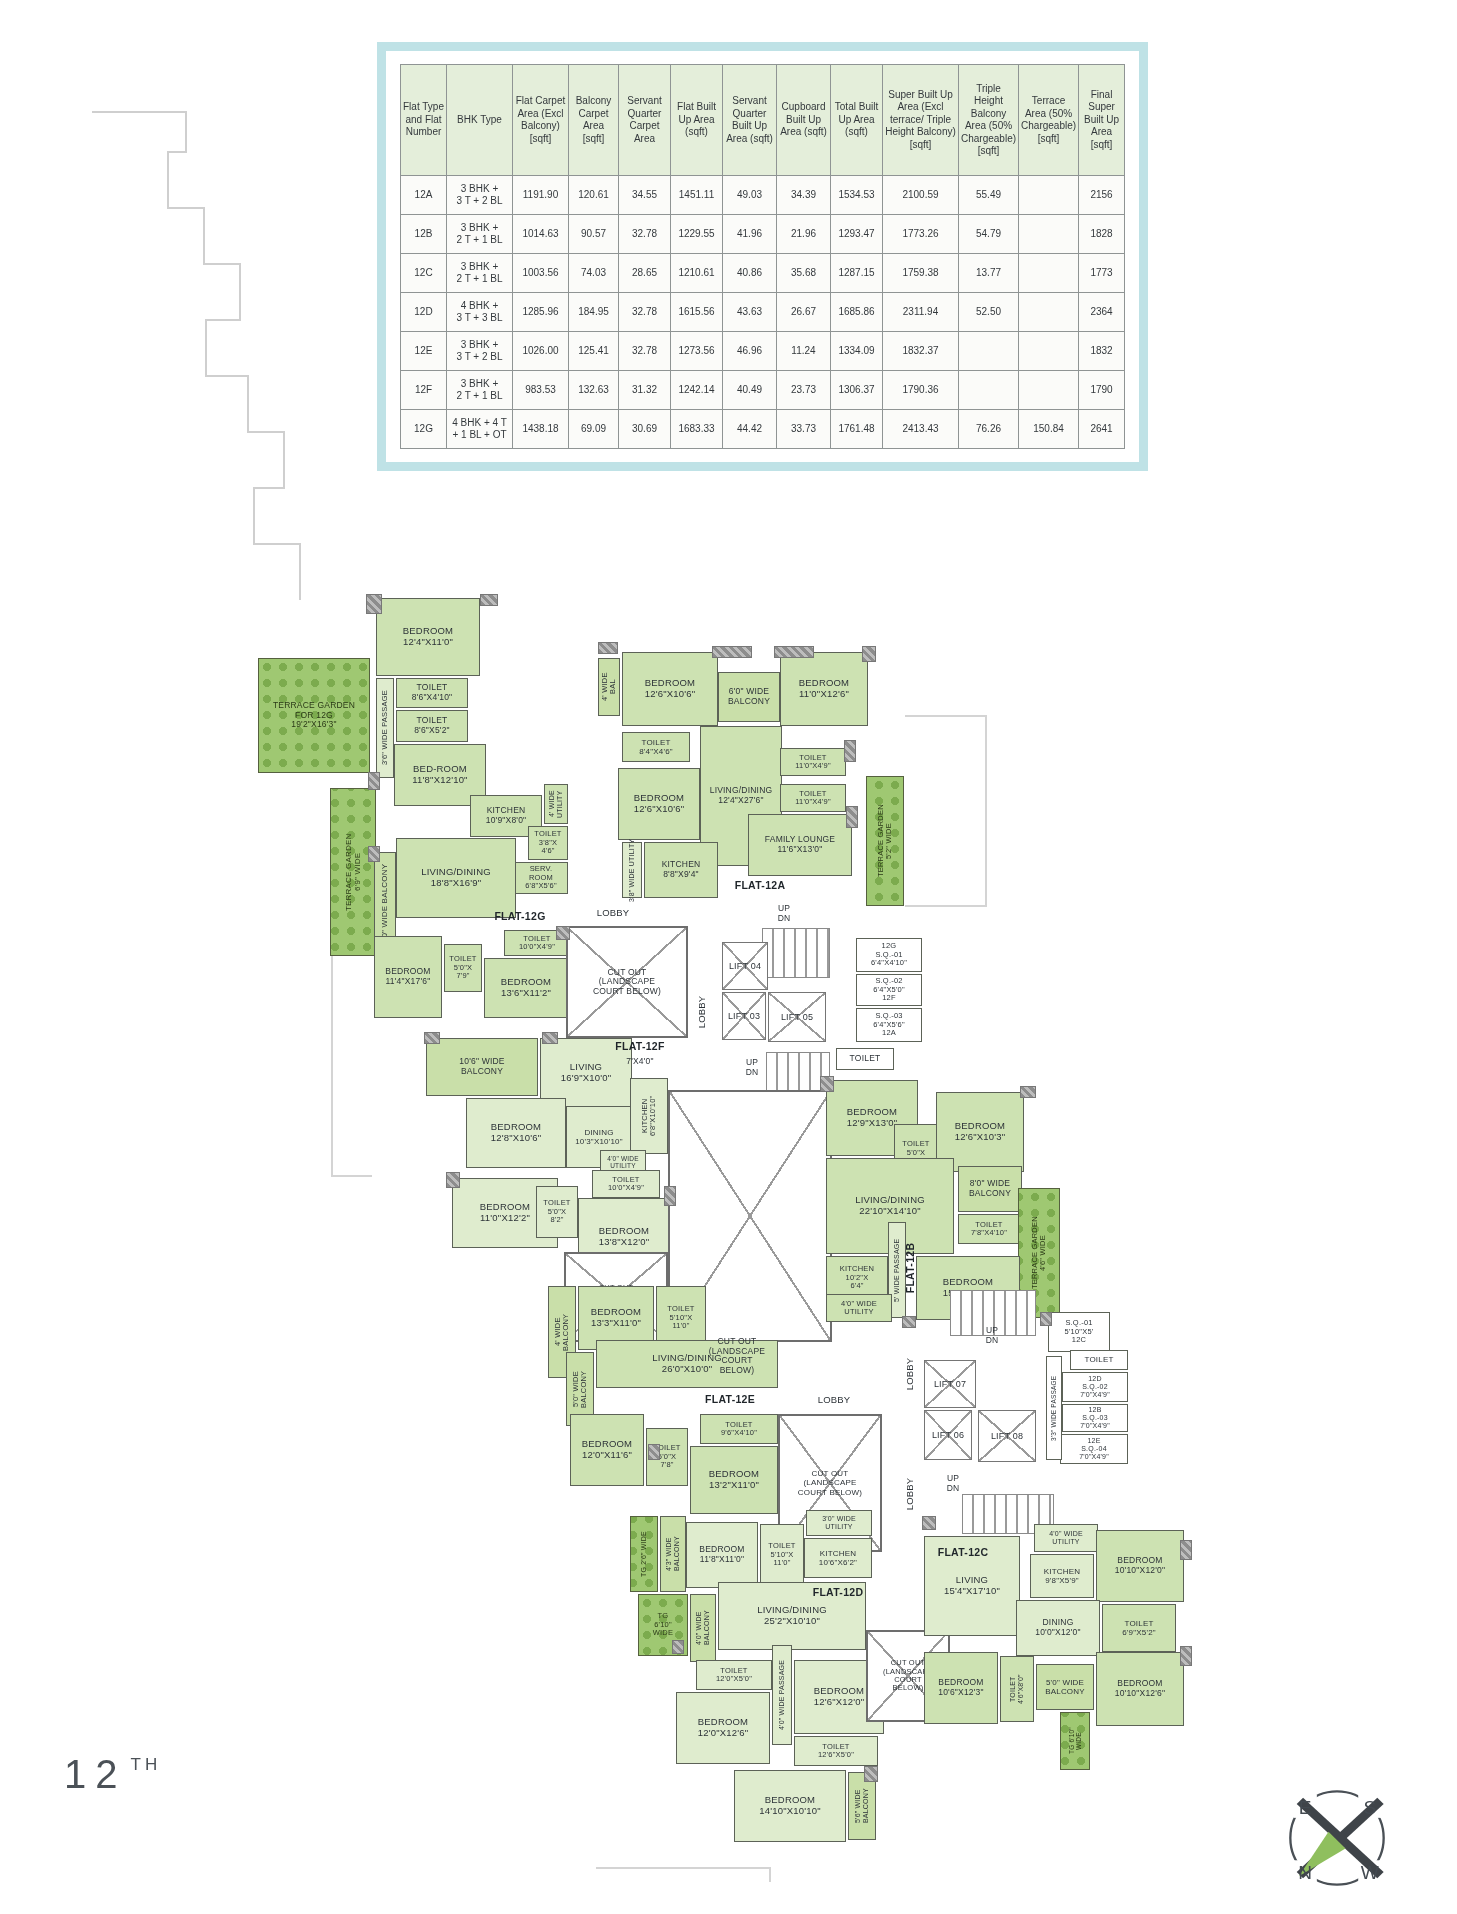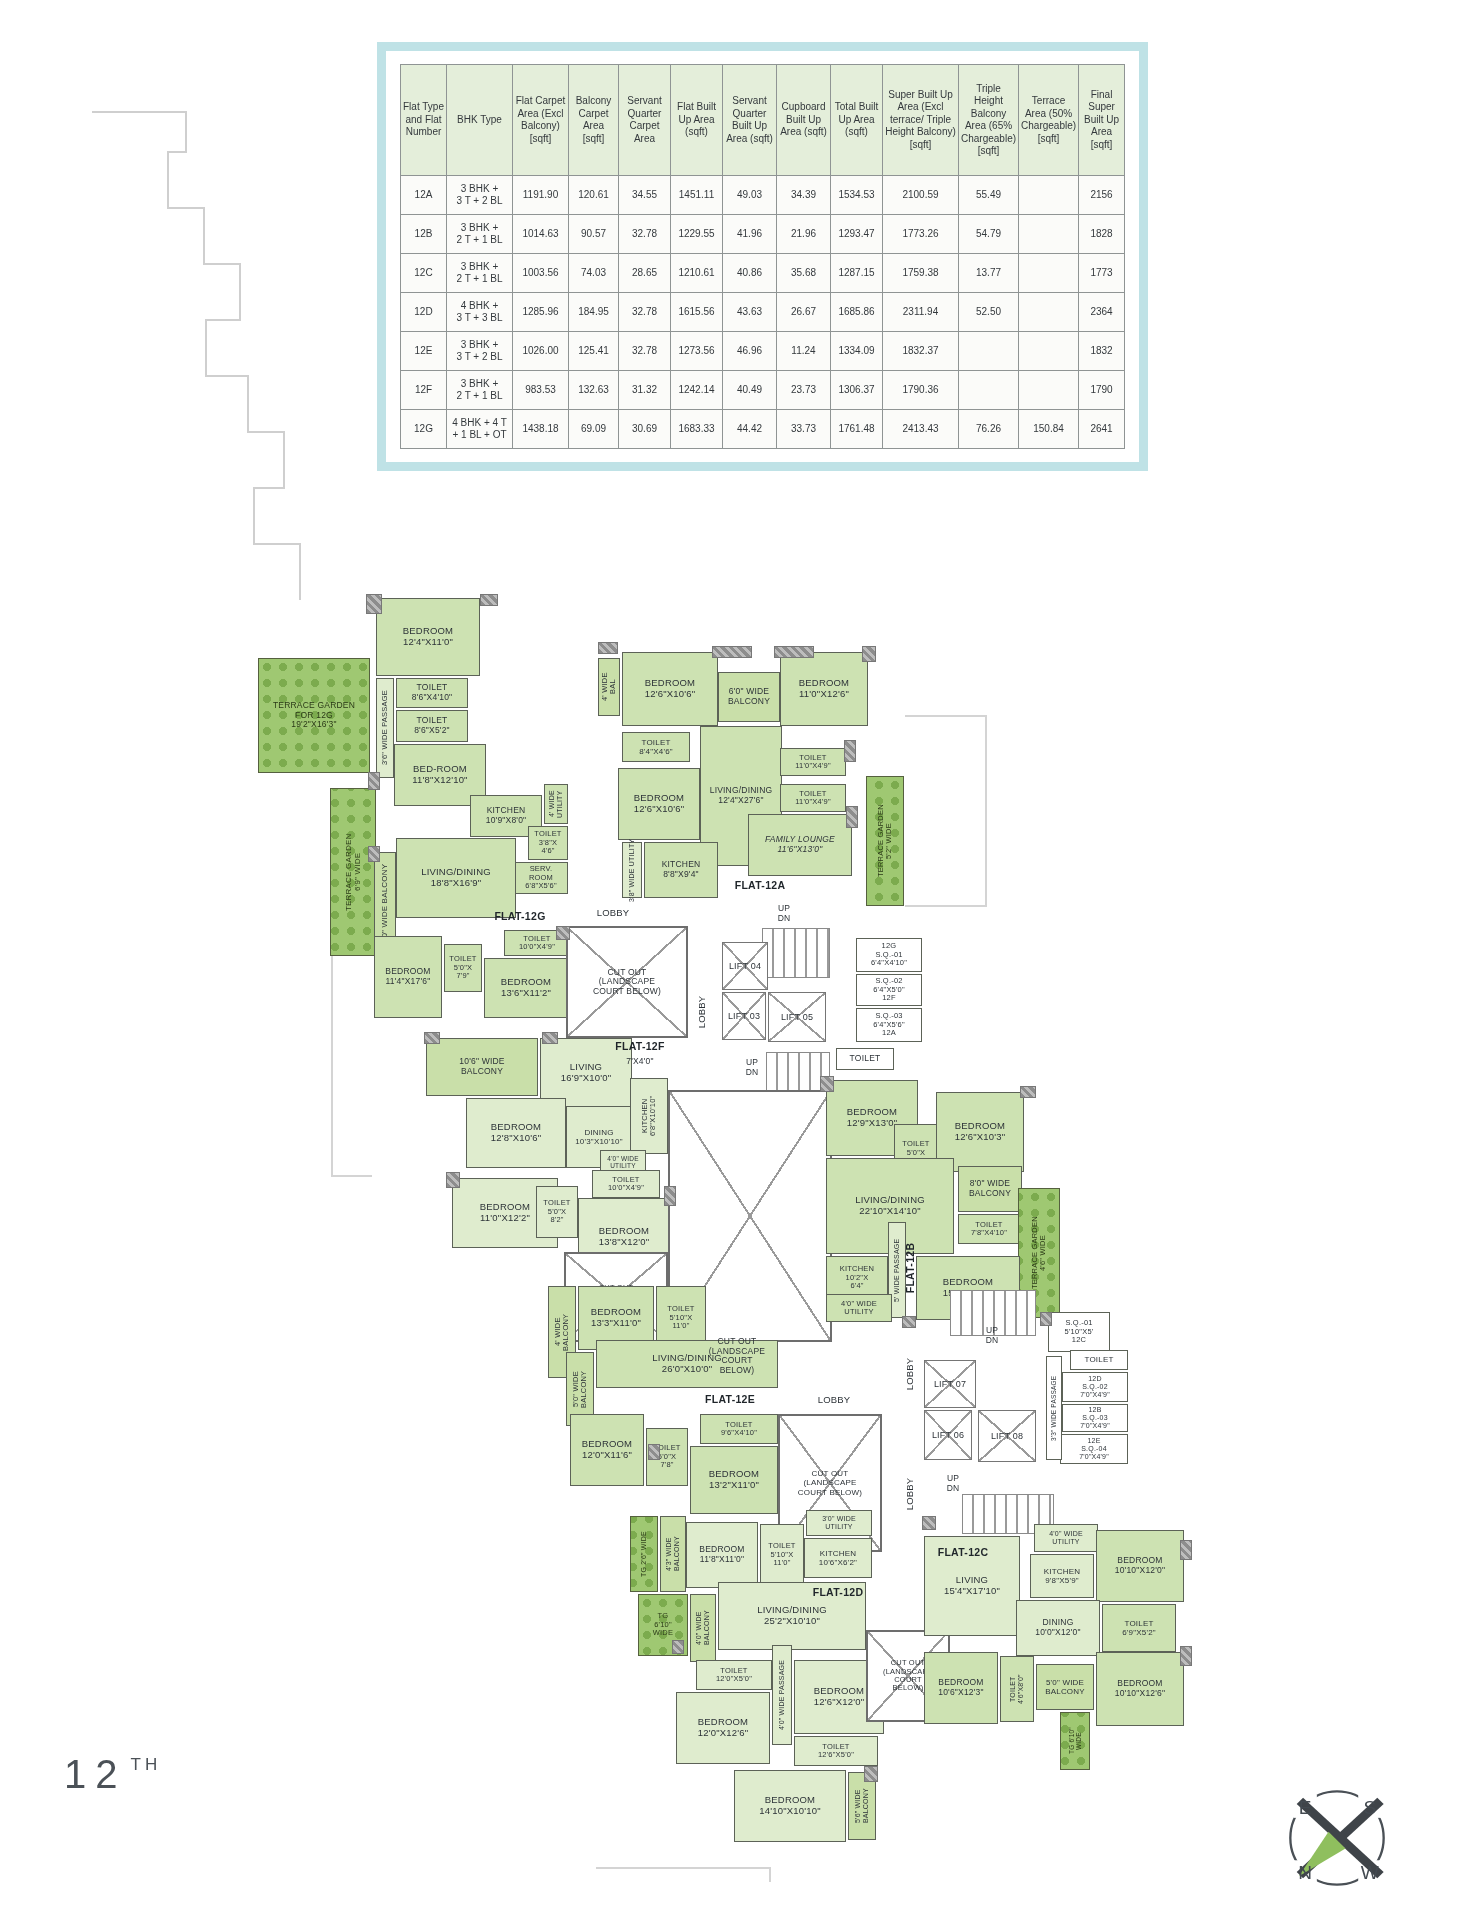--- a/index.html
+++ b/index.html
@@ -77,21 +77,21 @@
             <th>Flat Type and Flat Number</th>
             <th>BHK Type</th>
             <th>Flat Carpet Area (Excl Balcony) [sqft]</th>
             <th>Balcony Carpet Area [sqft]</th>
             <th>Servant Quarter Carpet Area</th>
             <th>Flat Built Up Area (sqft)</th>
             <th>Servant Quarter Built Up Area (sqft)</th>
             <th>Cupboard Built Up Area (sqft)</th>
             <th>Total Built Up Area (sqft)</th>
             <th>Super Built Up Area (Excl terrace/ Triple Height Balcony) [sqft]</th>
-            <th>Triple Height Balcony Area (65% Chargeable) [sqft]</th>
+            <th>Triple Height Balcony Area (50% Chargeable) [sqft]</th>
             <th>Terrace Area (50% Chargeable) [sqft]</th>
             <th>Final Super Built Up Area [sqft]</th>
           </tr>
         </thead>
         <tbody>
           <tr>
             <td>
               <div>12A</div>
             </td>
             <td>
@@ -475,21 +475,21 @@
         <div>11'0"X4'9"</div>
       </div>
       <div class="pi room" style="left: 780px; top: 784px; width: 66px; height: 28px; font-size: 7.5px;">
         <div>TOILET</div>
         <div>11'0"X4'9"</div>
       </div>
       <div class="pi room" style="left: 618px; top: 768px; width: 82px; height: 72px;">
         <div>BEDROOM</div>
         <div>12'6"X10'6"</div>
       </div>
-      <div class="pi room" style="left: 748px; top: 814px; width: 104px; height: 62px; font-size: 8.5px; font-style: italic;">
+      <div class="pi room" style="left: 748px; top: 814px; width: 104px; height: 62px; font-size: 8.5px;">
         <div>FAMILY LOUNGE</div>
         <div>11'6"X13'0"</div>
       </div>
       <div class="pi room" style="left: 644px; top: 842px; width: 74px; height: 56px; font-size: 8.5px;">
         <div>KITCHEN</div>
         <div>8'8"X9'4"</div>
       </div>
       <div class="pi g2 v" style="left: 622px; top: 842px; width: 20px; height: 56px; font-size: 7px;">
         <div>3'8" WIDE UTILITY</div>
       </div>

